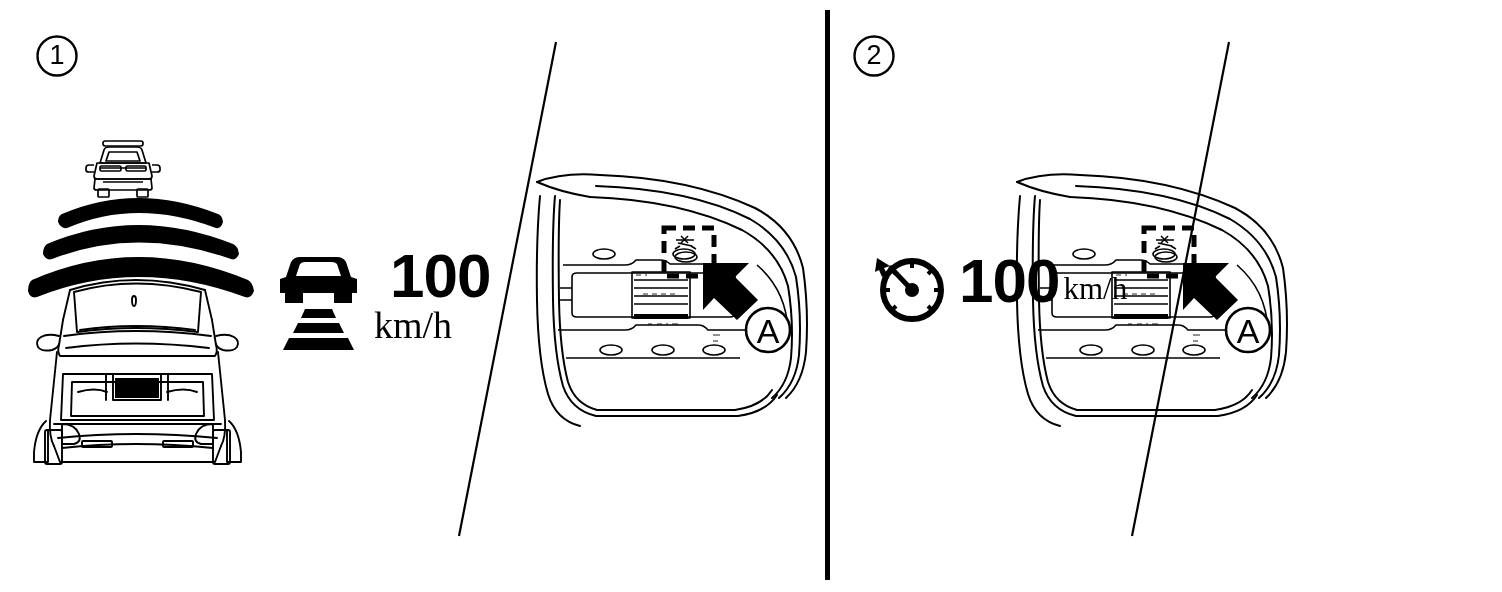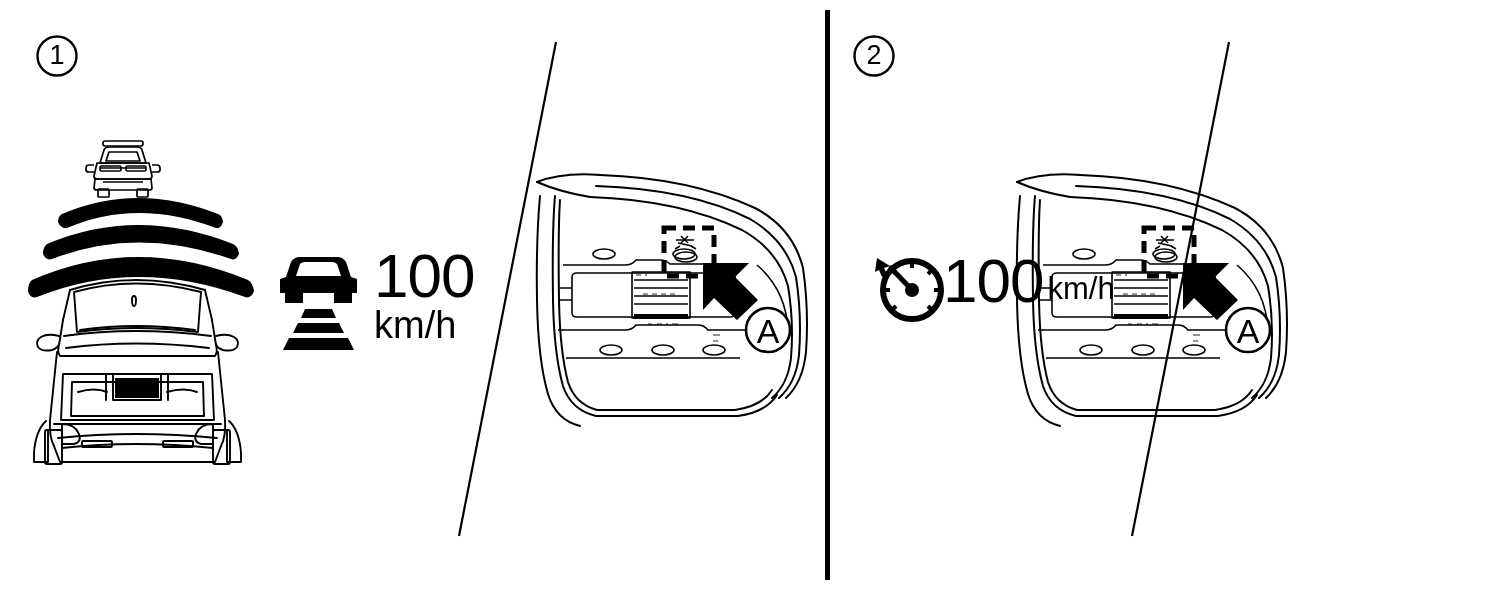--- a/index.html
+++ b/index.html
@@ -45,25 +45,26 @@
     line-height: 1;
     pointer-events: none;
   }
 
   .speed-block {
     position: absolute;
     color: #000;
   }
   .speed-val {
     font-family: "Liberation Sans", sans-serif;
-    font-weight: 400;
+    font-weight: 700;
     letter-spacing: -1px;
+    margin-left: 16px;
   }
   .speed-unit {
-    font-family: Liberation Sans, sans-serif;
+    font-family: Liberation Serif, serif;
     font-weight: 400;
   }
 
   
   #speed-block-1 {
     left: 374px;
     top: 252px;
   }
   #speed-block-1 .speed-val {
     font-size: 62px;

